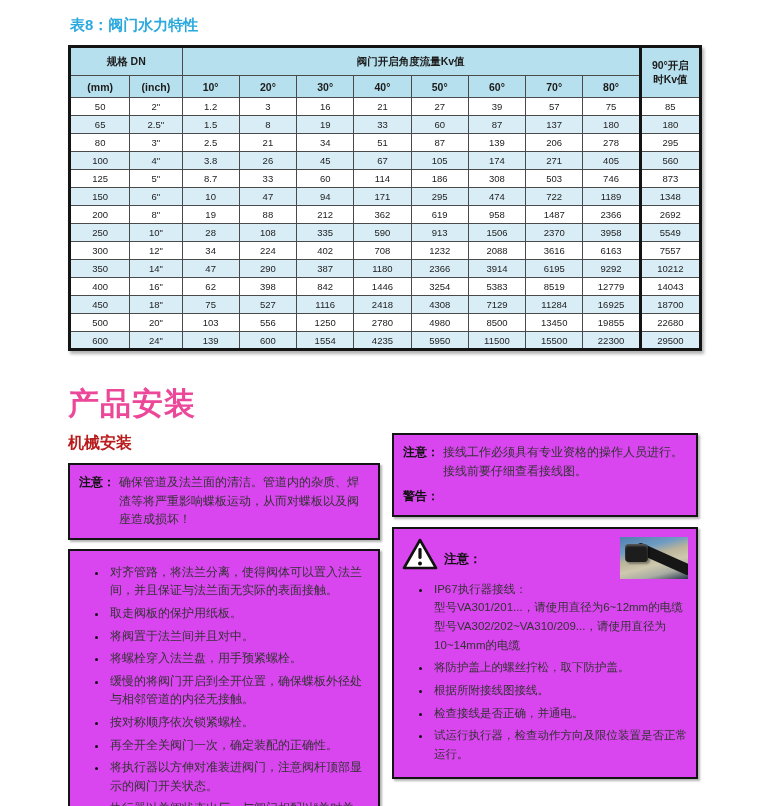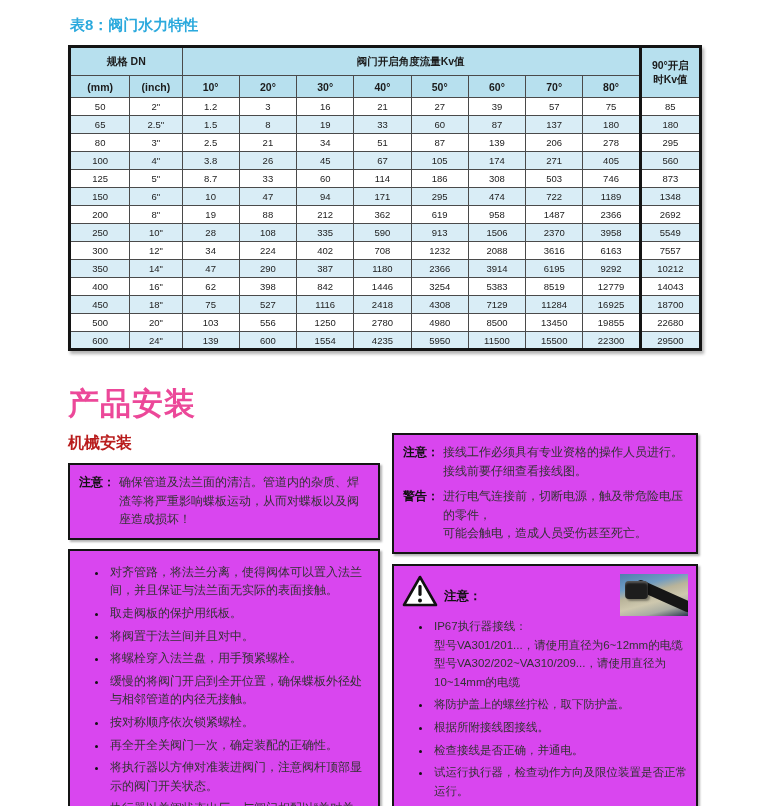--- a/index.html
+++ b/index.html
@@ -352,22 +352,20 @@
 
     <div class="col-right">
       <div class="box note-box" id="elec-notices">
           <div class="note-item">
             <span class="lbl">注意：</span>
             <span class="txt">接线工作必须具有专业资格的操作人员进行。
 接线前要仔细查看接线图。</span>
           </div>
           <div class="note-item">
             <span class="lbl">警告：</span>
-            <span class="txt">进行电气连接前，切断电源，触及带危险电压的零件，
-可能会触电，造成人员受伤甚至死亡。</span>
           </div>
         </div>
       <div class="box steps-box caution-box">
         <div class="caution-head">
           <span class="tri-icon">
             <svg width="36" height="32" viewBox="0 0 36 32">
               <polygon points="18,2 34,30 2,30" fill="#ffffff" stroke="#111" stroke-width="2.6" stroke-linejoin="round"></polygon>
               <rect x="16.4" y="10" width="3.2" height="11" rx="1.4" fill="#111"></rect>
               <circle cx="18" cy="25.5" r="2" fill="#111"></circle>
             </svg>

